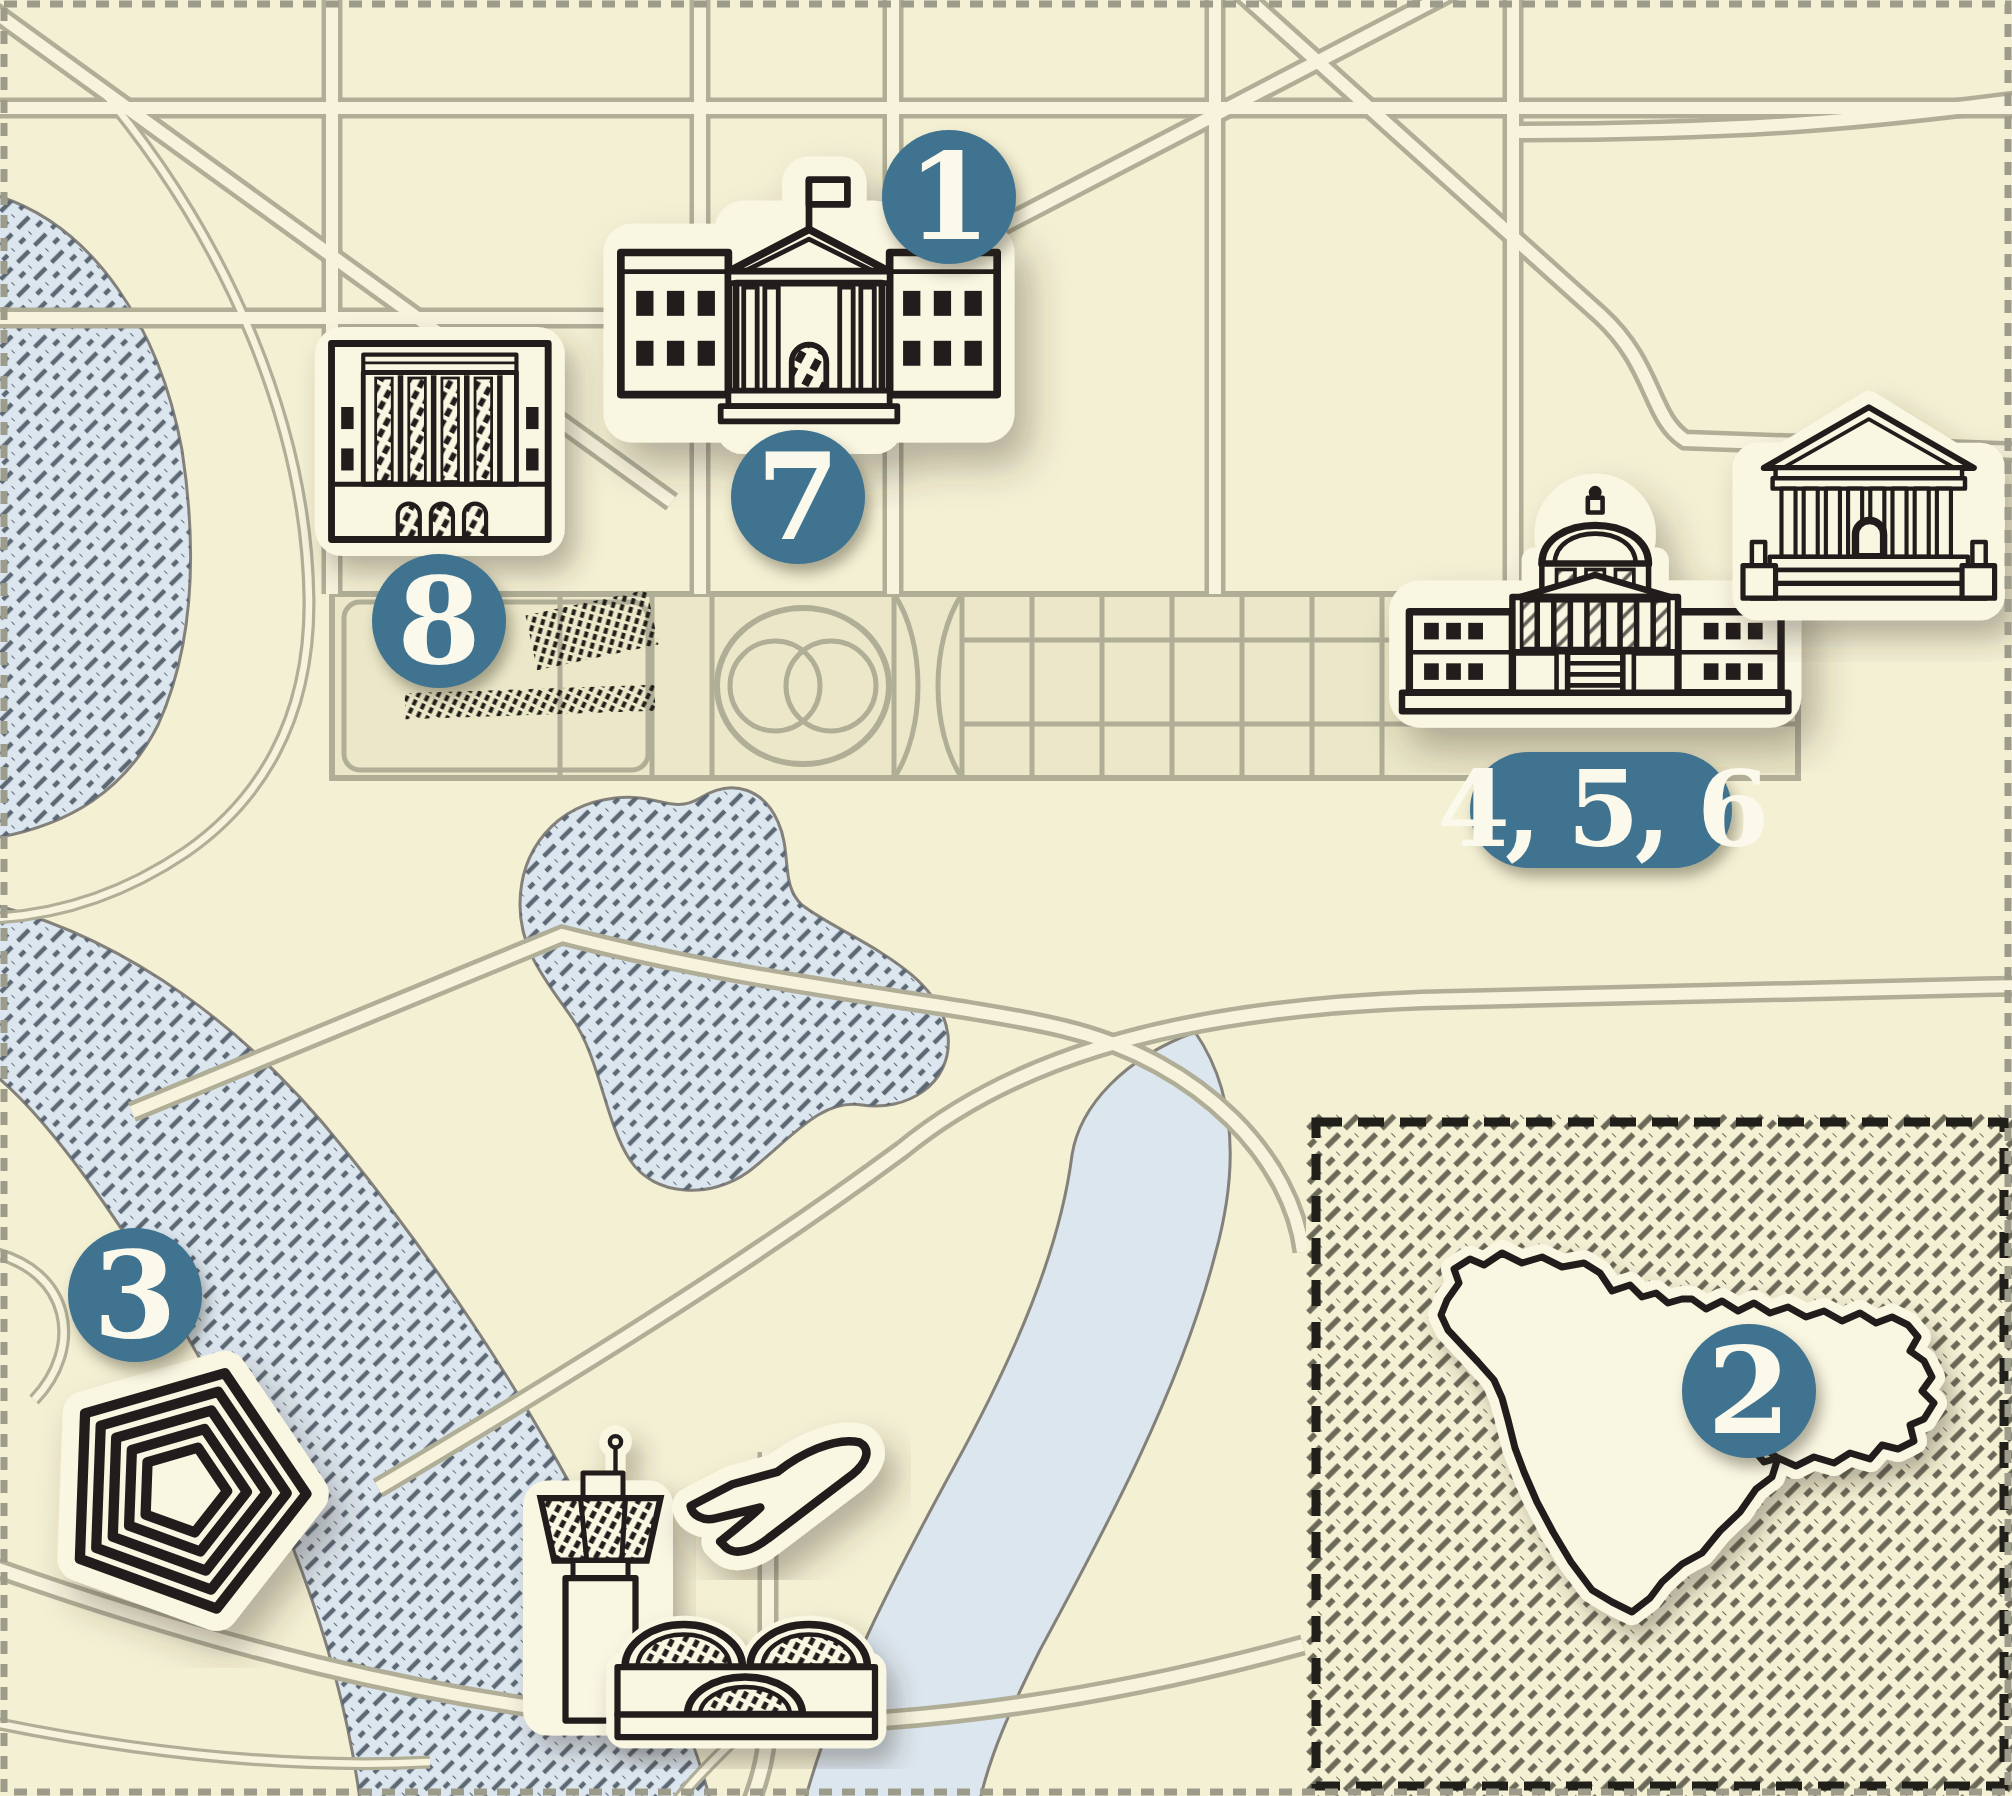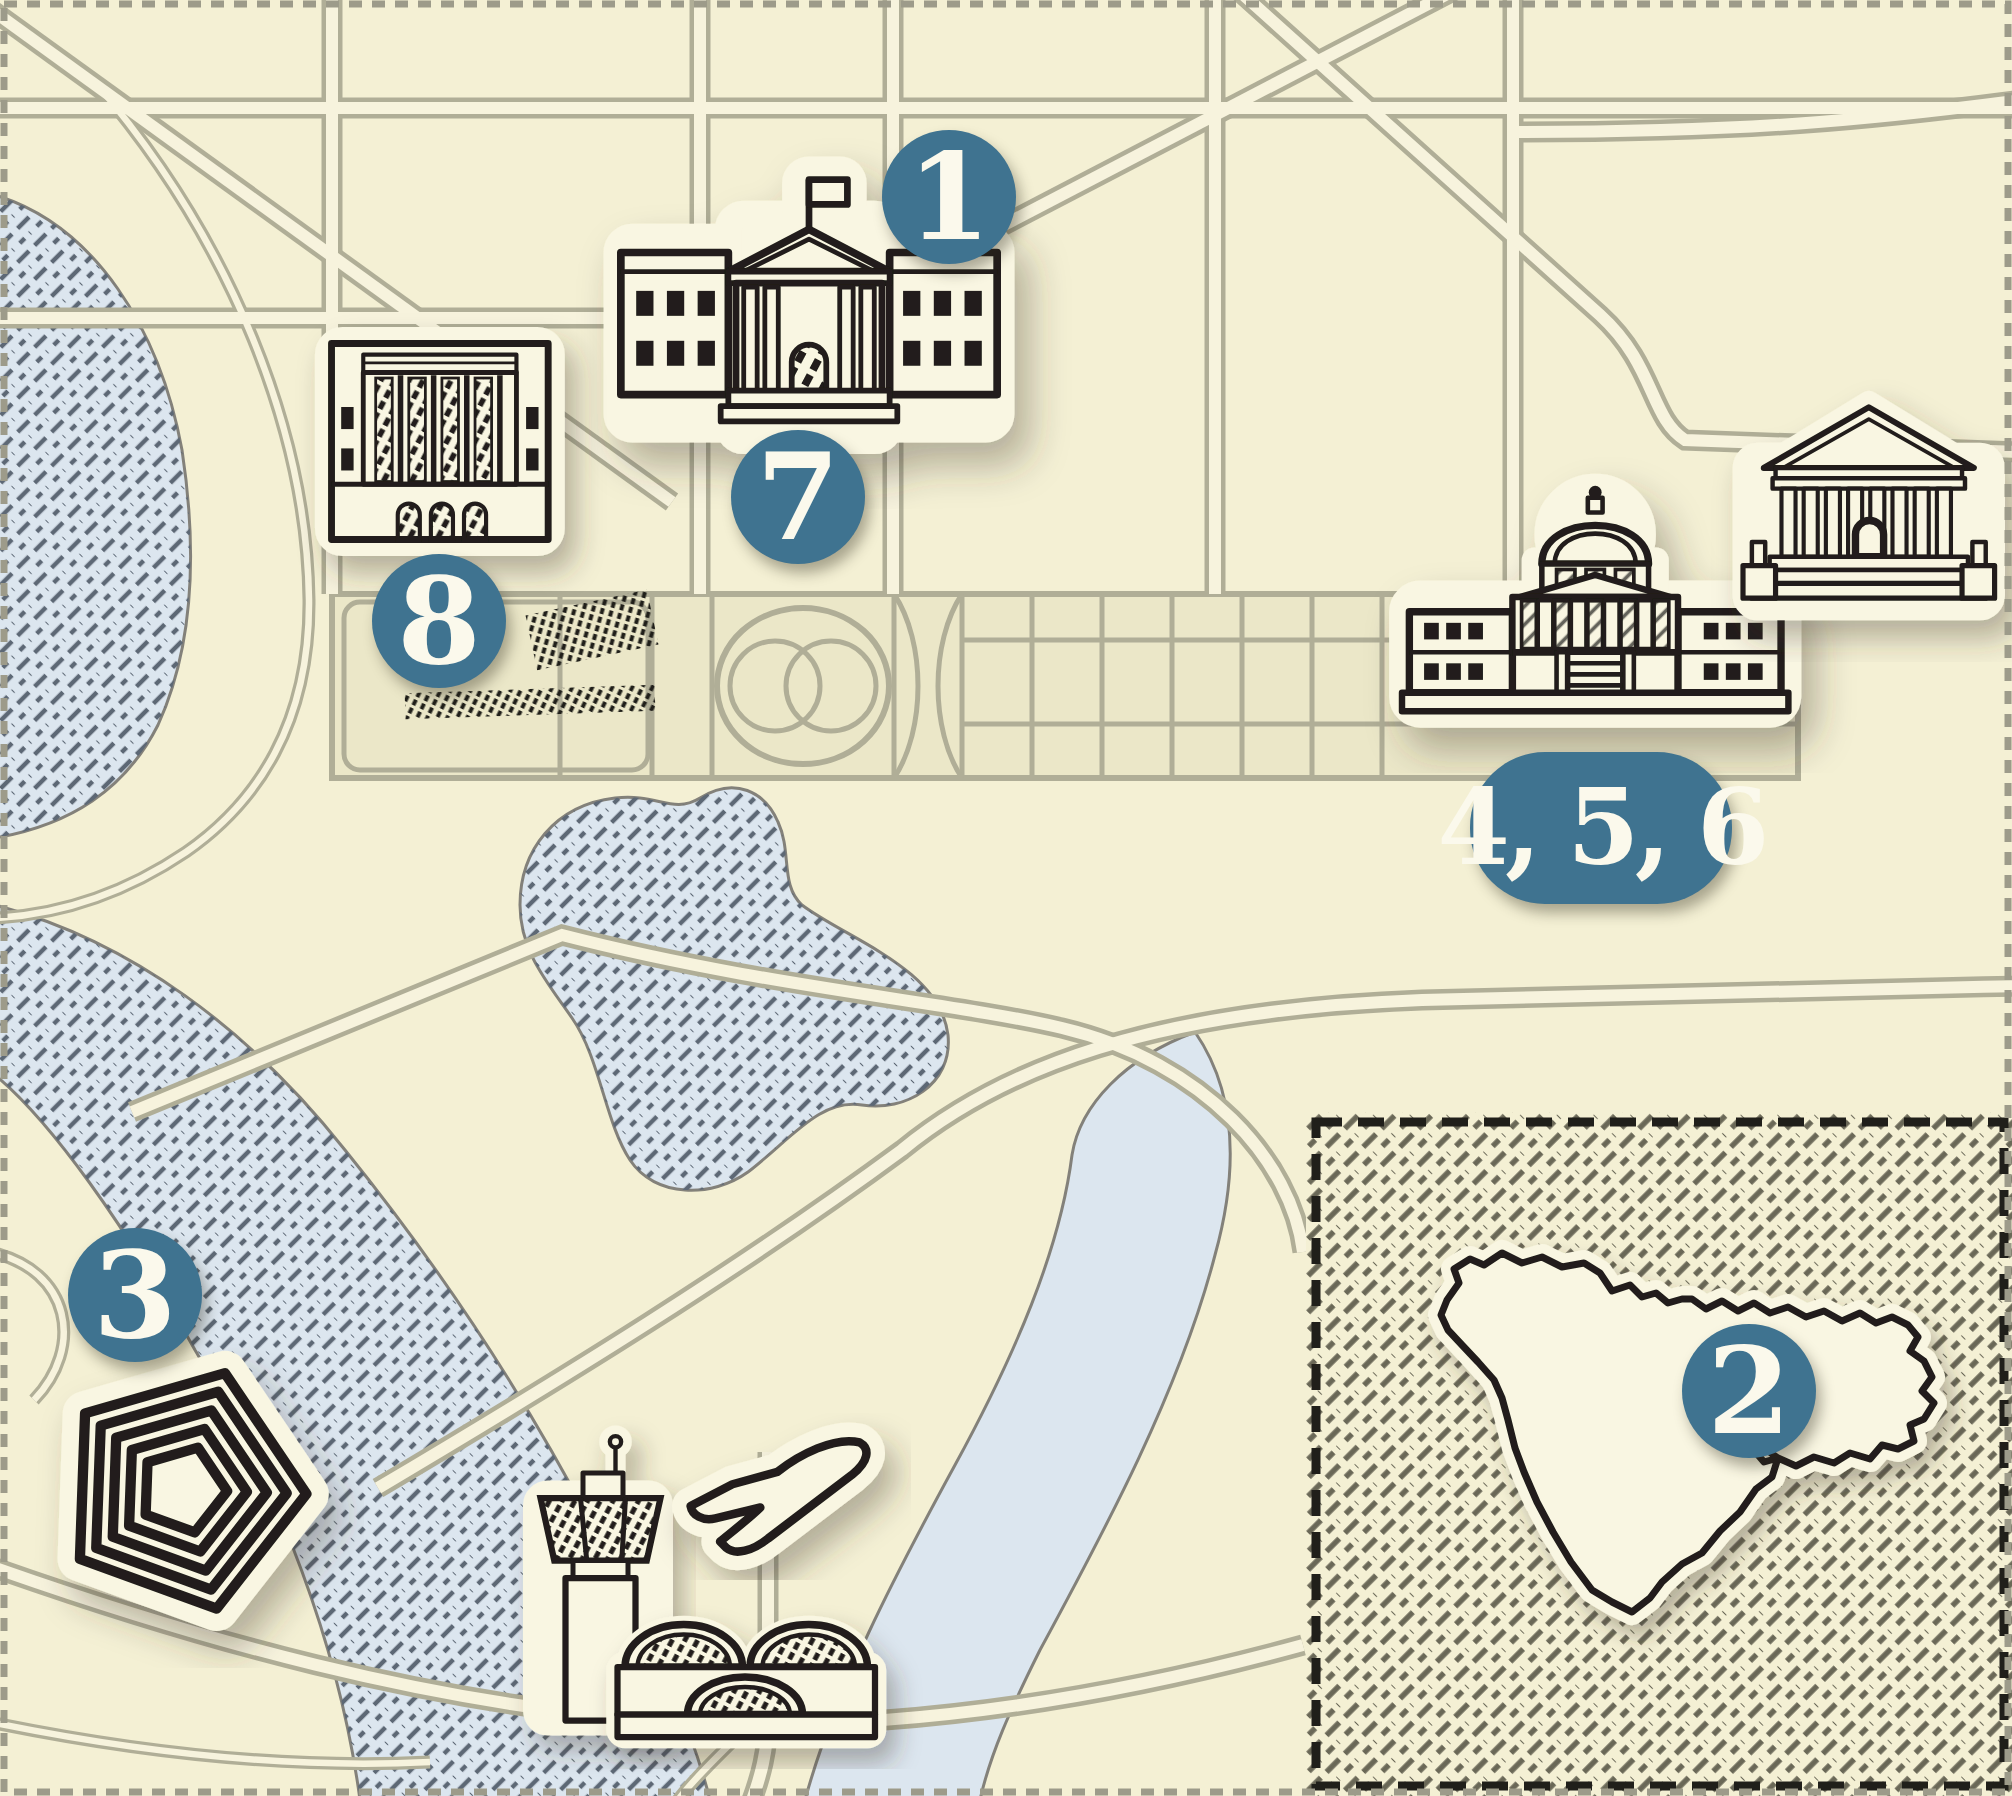--- a/index.html
+++ b/index.html
@@ -26,21 +26,21 @@
   .pw{stroke:var(--water-ink);} .pi{stroke:var(--inset-ink);} .pk{stroke:var(--ink);} .pc{stroke:var(--col-hatch);}
   .inset-bg{fill:var(--bg);}
   .inset-border{fill:none;stroke:var(--ink);stroke-width:9;stroke-dasharray:26 16;}
   .outer-border{fill:none;stroke:var(--border-dash);stroke-width:7;stroke-dasharray:13 10;}
   .me-halo{fill:var(--sticker);stroke:var(--sticker);stroke-width:26;stroke-linejoin:round;}
   .me-line{fill:var(--sticker);stroke:var(--ink);stroke-width:7;stroke-linejoin:round;}
   .marker{position:absolute;display:flex;align-items:center;justify-content:center;
     background:var(--marker-fill);color:var(--marker-text);border-radius:50%;
     box-shadow:5px 9px 14px rgba(45,42,25,.38);font-weight:bold;line-height:1;}
   .marker-circle{width:134px;height:134px;font-size:120px;}
-  .marker-pill{border-radius:75px;width:262px;height:152px;font-size:104px;letter-spacing:-5px;white-space:nowrap;}
+  .marker-pill{border-radius:75px;width:262px;height:116px;font-size:104px;letter-spacing:-5px;white-space:nowrap;}
 </style>
 </head>
 <body>
 
 <div id="stage">
 
 <svg id="map-svg" viewBox="0 0 2012 1796" width="2012" height="1796" xmlns="http://www.w3.org/2000/svg">
   <defs>
     <filter id="ss" x="-25%" y="-25%" width="150%" height="150%">
       <feDropShadow dx="8" dy="12" stdDeviation="10" flood-color="#3a3828" flood-opacity="0.35"></feDropShadow>

